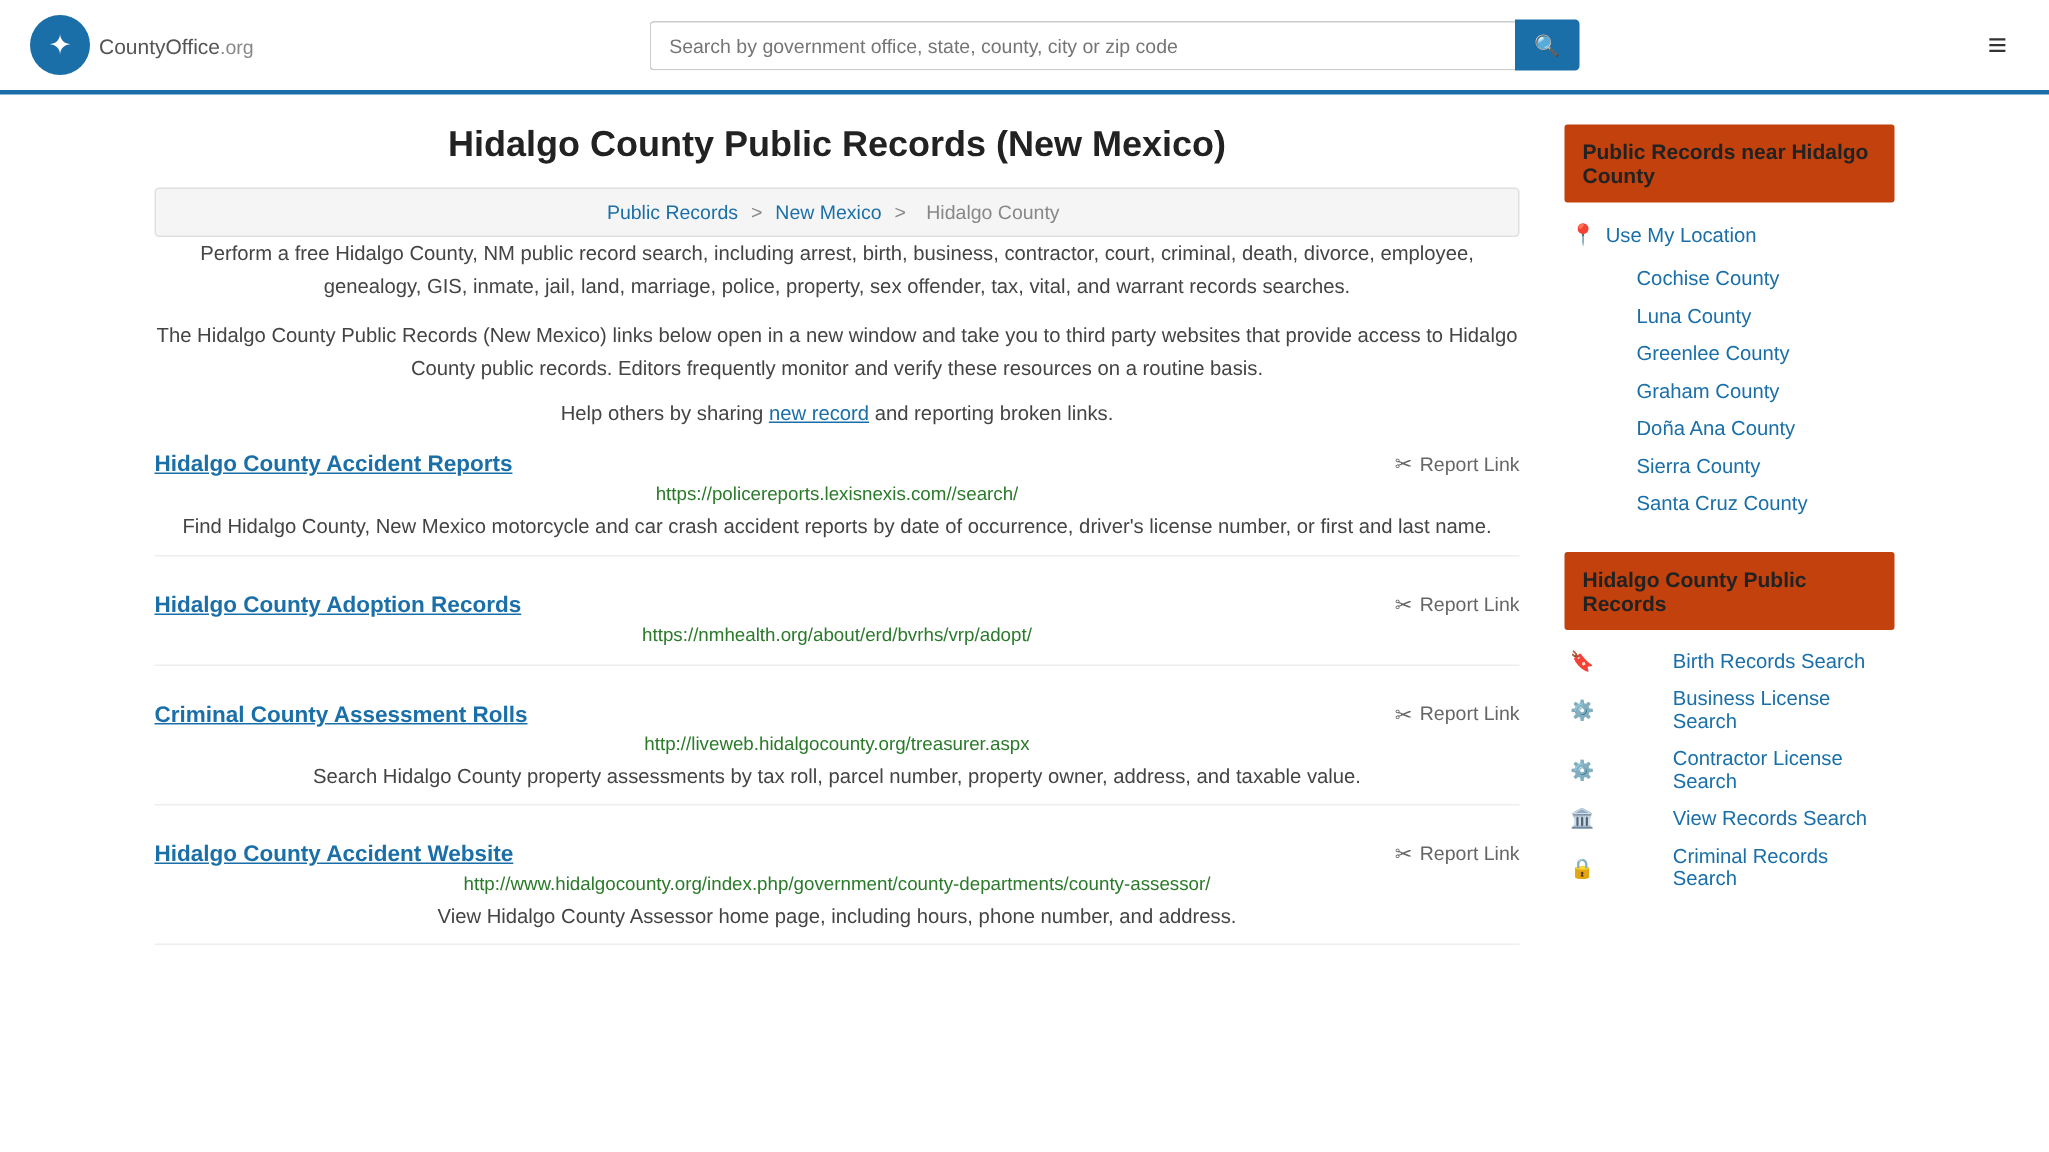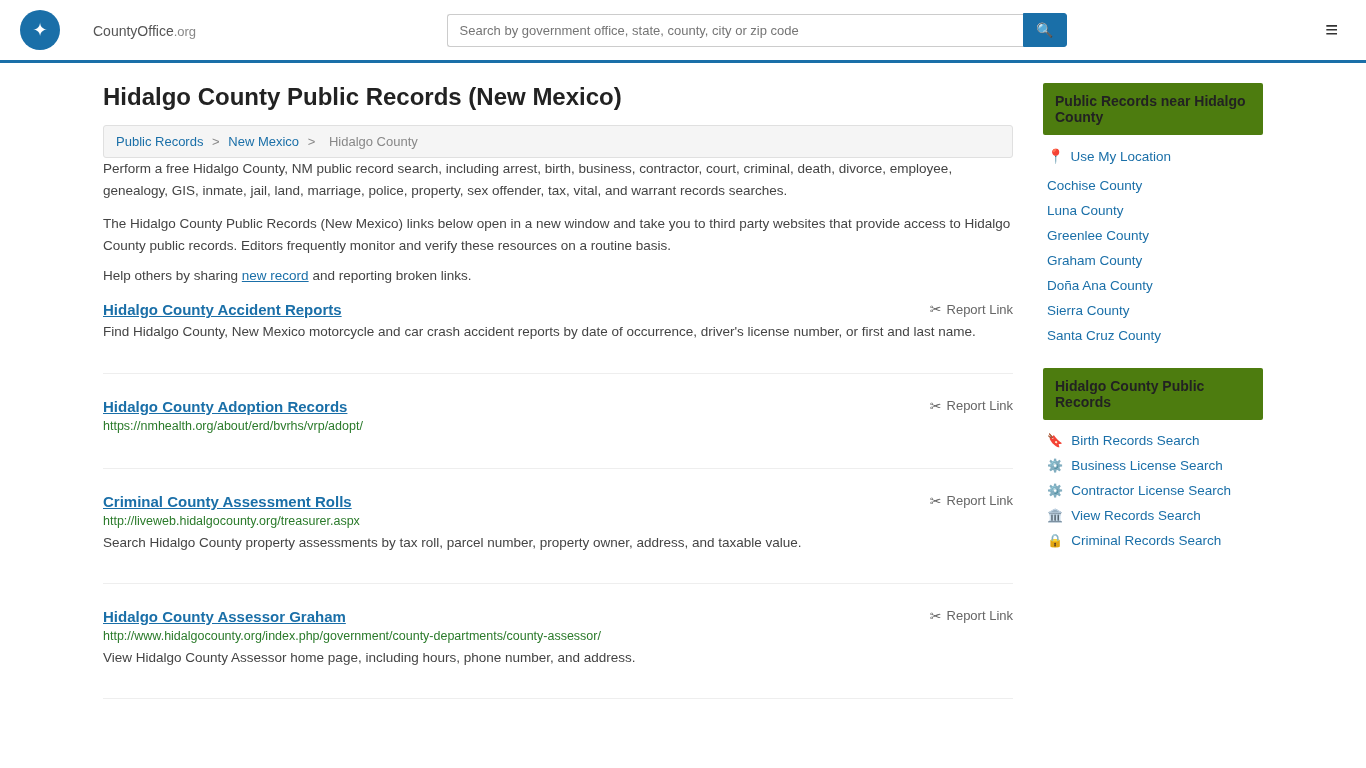--- a/index.html
+++ b/index.html
@@ -27,21 +27,20 @@
       display: flex;
       align-items: center;
       justify-content: center;
       color: white;
       font-size: 18px;
     }
     .logo-text {
       font-size: 18px;
       color: #1a6fa8;
       font-weight: bold;
-      margin-left: 27px;
     }
     .logo-text span {
       color: #555;
       font-weight: normal;
       font-size: 14px;
     }
     .search-area {
       display: flex;
       align-items: center;
       flex: 1;
@@ -81,20 +80,21 @@
       max-width: 1200px;
       margin: 0 auto;
       padding: 20px 20px;
       display: flex;
       gap: 30px;
     }
 
     
     .main-content {
       flex: 1;
+      text-align: center;
     }
     .page-title {
       font-size: 24px;
       font-weight: bold;
       color: #222;
       margin-bottom: 14px;
     }
     .breadcrumb {
       background: #f5f5f5;
       padding: 8px 12px;
@@ -124,21 +124,21 @@
     }
     .share-text a {
       color: #1a6fa8;
       text-decoration: underline;
     }
 
     
     .record-entry {
       margin-bottom: 24px;
       border-bottom: 1px solid #eee;
-      padding-bottom: 30px;
+      padding-bottom: 8px;
     }
     .record-header {
       display: flex;
       justify-content: space-between;
       align-items: flex-start;
       margin-bottom: 4px;
     }
     .record-title {
       font-size: 15px;
       font-weight: bold;
@@ -172,39 +172,40 @@
 
     
     .sidebar {
       width: 220px;
       flex-shrink: 0;
     }
     .sidebar-section {
       margin-bottom: 20px;
     }
     .sidebar-header {
-      background: #4d7c0f;
+      background: #c2410c;
       padding: 10px 12px;
       font-weight: bold;
       font-size: 14px;
       color: #222;
       border-radius: 2px;
       margin-bottom: 8px;
     }
     .sidebar-item {
       display: flex;
       align-items: center;
       gap: 8px;
       padding: 5px 4px;
       font-size: 13.5px;
     }
     .sidebar-item a {
       color: #1a6fa8;
       text-decoration: none;
       cursor: pointer;
+      margin-left: 44px;
     }
     .sidebar-icon {
       font-size: 13px;
       color: #555;
     }
     .location-icon {
       color: #333;
       font-size: 14px;
     }
     .use-location {
@@ -260,20 +261,21 @@
 
     <div id="records-container">
         <div class="record-entry">
     <div class="record-header">
       <a class="record-title" href="#">Hidalgo County Accident Reports</a>
       <div class="report-link">
         <span class="report-icon">✂</span>
         <span>Report Link</span>
       </div>
     </div>
+    <div class="record-url">https://policereports.lexisnexis.com//search/</div>
     <div class="record-desc">Find Hidalgo County, New Mexico motorcycle and car crash accident reports by date of occurrence, driver's license number, or first and last name.</div>
   </div>
         <div class="record-entry">
     <div class="record-header">
       <a class="record-title" href="#">Hidalgo County Adoption Records</a>
       <div class="report-link">
         <span class="report-icon">✂</span>
         <span>Report Link</span>
       </div>
     </div>
@@ -285,21 +287,21 @@
       <div class="report-link">
         <span class="report-icon">✂</span>
         <span>Report Link</span>
       </div>
     </div>
     <div class="record-url">http://liveweb.hidalgocounty.org/treasurer.aspx</div>
     <div class="record-desc">Search Hidalgo County property assessments by tax roll, parcel number, property owner, address, and taxable value.</div>
   </div>
         <div class="record-entry">
     <div class="record-header">
-      <a class="record-title" href="#">Hidalgo County Assessor Graham</a>
+      <a class="record-title" href="#">Hidalgo County Accident Website</a>
       <div class="report-link">
         <span class="report-icon">✂</span>
         <span>Report Link</span>
       </div>
     </div>
     <div class="record-url">http://www.hidalgocounty.org/index.php/government/county-departments/county-assessor/</div>
     <div class="record-desc">View Hidalgo County Assessor home page, including hours, phone number, and address.</div>
   </div>
       </div>
 

